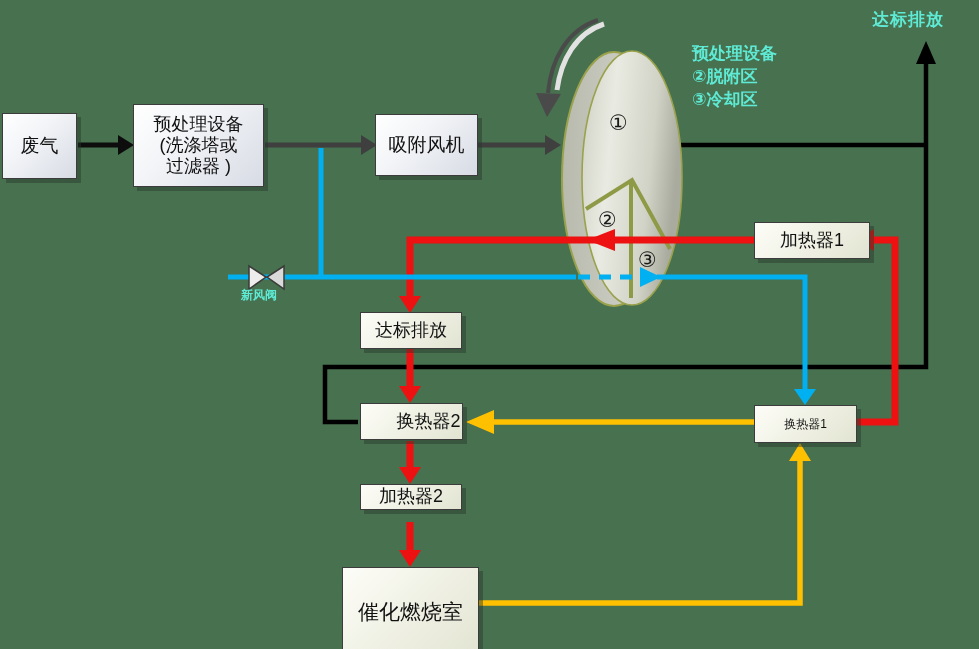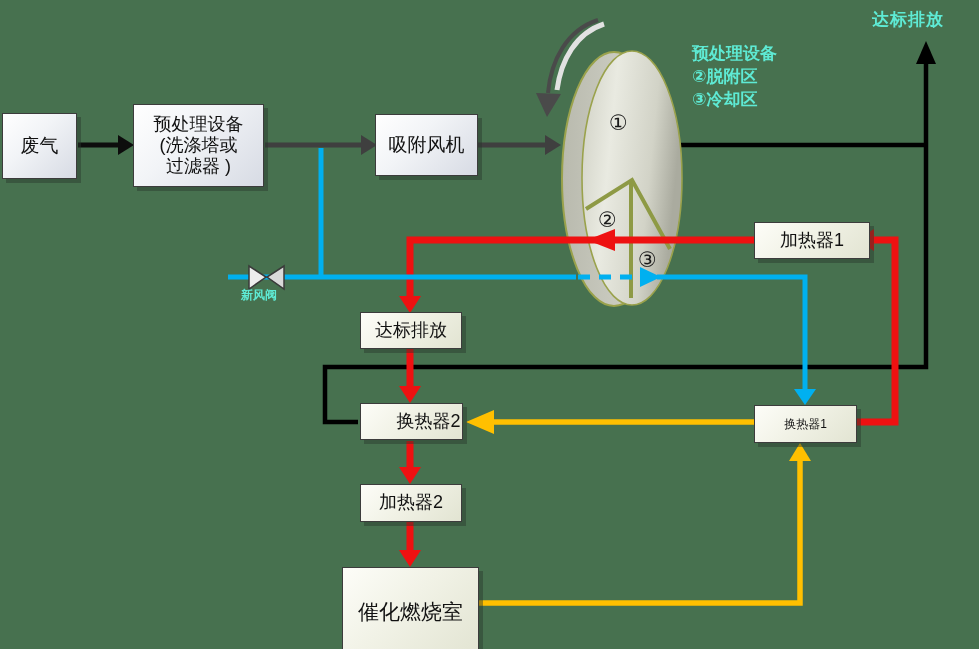--- a/index.html
+++ b/index.html
@@ -28,21 +28,21 @@
   .node.bluish{background:linear-gradient(135deg,#ffffff 0%,#f2f4f7 40%,#d7dbe4 100%);}
   .node.ivory{background:linear-gradient(135deg,#fdfdf8 0%,#f1f2e6 45%,#e2e4d2 100%);}
 
   #node-waste-gas      {left:2px;  top:113px; width:75px;  height:66px; font-size:19px;}
   #node-pretreatment   {left:133px;top:104px; width:131px; height:83px; font-size:18px;}
   #node-adsorption-fan {left:375px;top:114px; width:103px; height:62px; font-size:19px;}
   #node-heater1        {left:754px;top:222px; width:116px; height:37px; font-size:18px;}
   #node-desorption-fan {left:360px;top:312px; width:102px; height:37px; font-size:18px;}
   #node-hx2            {left:360px;top:403px; width:103px; height:37px; font-size:18px;padding-left:34px;}
   #node-hx1            {left:754px;top:405px; width:103px; height:38px; font-size:12px;}
-  #node-heater2        {left:360px;top:484px; width:102px; height:38px; font-size:18px;}
+  #node-heater2        {left:360px;top:484px; width:102px; height:26px; font-size:18px;}
   #node-catalytic      {left:342px;top:567px; width:137px; height:90px; font-size:21px;}
 
   .floating-label{position:absolute;color:#5eead4;}
   #discharge-label{left:872px;top:8px;font-size:17px;font-weight:bold;letter-spacing:1px;}
   #legend{left:692px;top:42px;font-size:17px;font-weight:bold;line-height:23px;}
   #valve-label{left:241px;top:287px;font-size:12px;font-weight:bold;text-align:center;}
   .zone-label{position:absolute;font-size:21px;color:#1a1a1a;}
   #zone1-label{left:609px;top:111px;}
   #zone2-label{left:598px;top:208px;}
   #zone3-label{left:638px;top:248px;}

